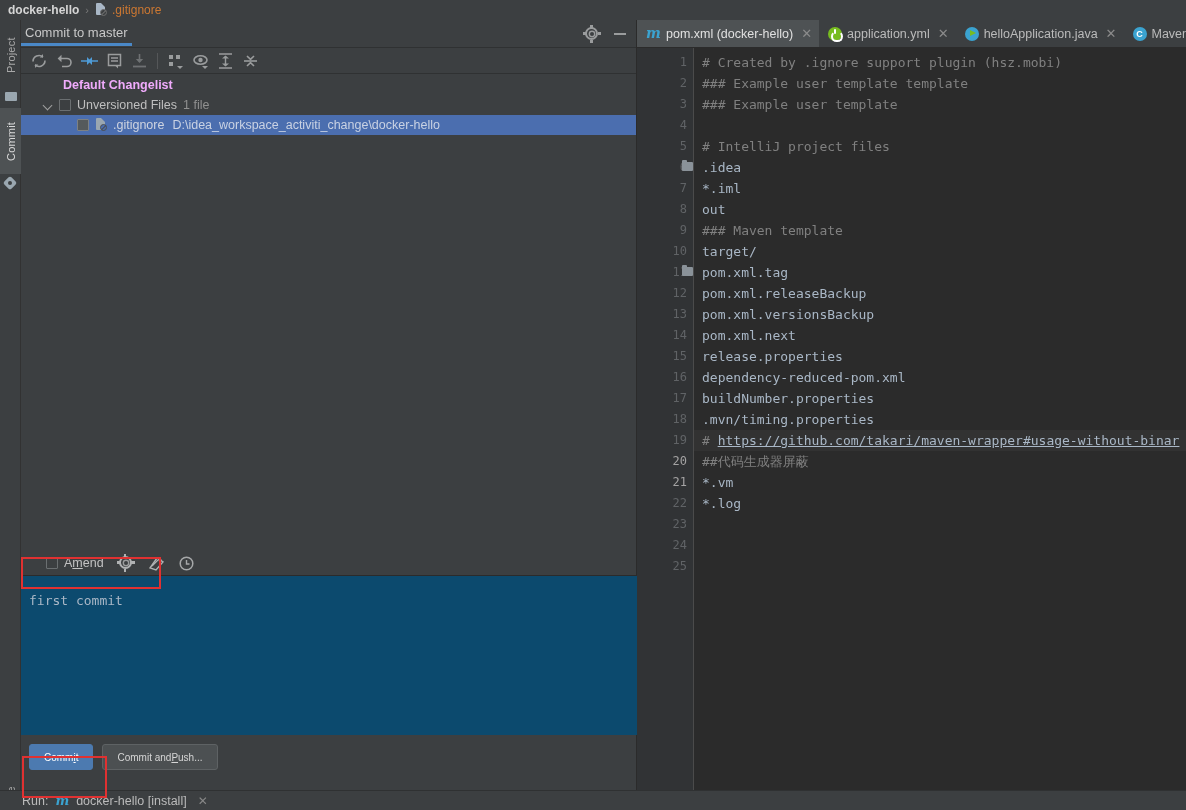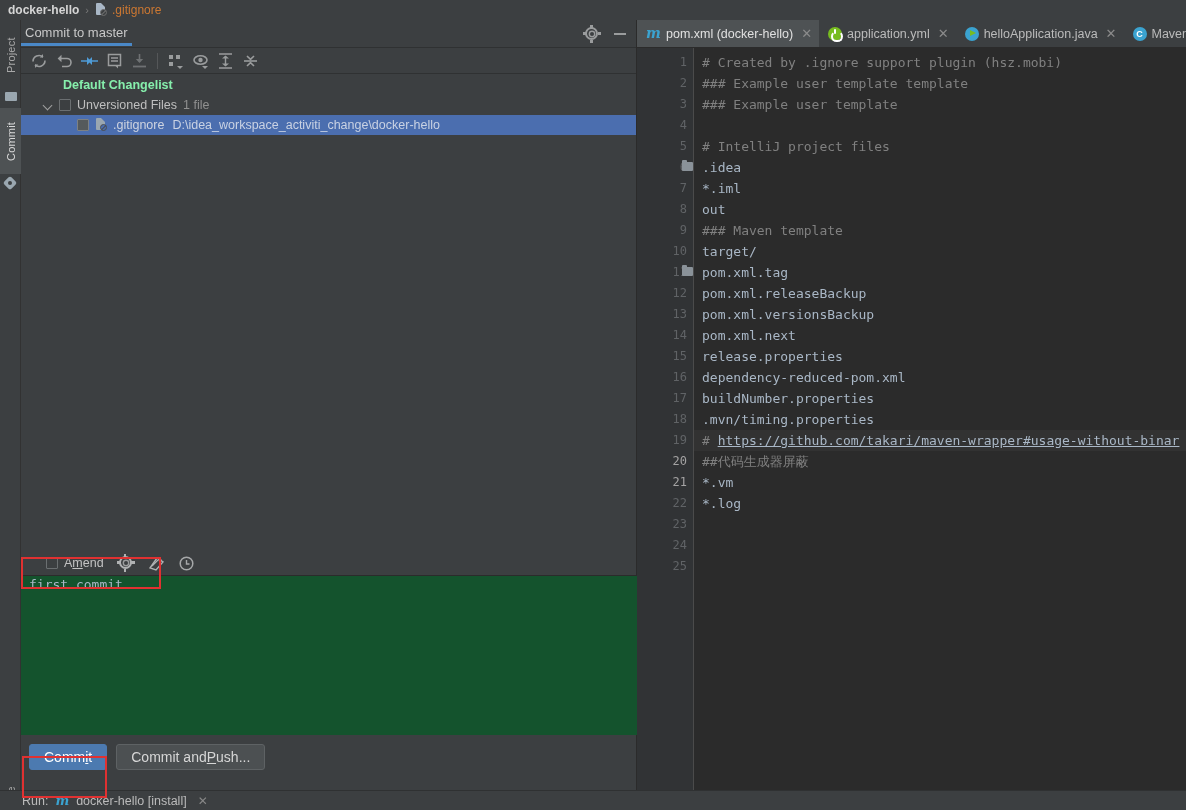--- a/index.html
+++ b/index.html
@@ -97,21 +97,21 @@
     height: 26px; display: flex; align-items: center; gap: 0px;
     padding-left: 6px; border-bottom: 1px solid #2f3132; background: #3c3f41;
   }
   .tb-btn { width: 25px; height: 24px; position: relative; }
   .tb-sep { width: 1px; height: 16px; background: #555759; margin: 0 5px; }
 
   
   .tree { position: absolute; left: 0; top: 55px; right: 0; bottom: 235px;
     background: #3c3f41; overflow: hidden; }
   .tree-row { height: 20px; display: flex; align-items: center; font-size: 12.5px; }
-  .tree-row.changelist { padding-left: 42px; font-weight: bold; color: #86efac; }
+  .tree-row.changelist { padding-left: 42px; font-weight: bold; color: #f0abfc; }
   .tree-row.group { padding-left: 22px; color: #bfbfbf; }
   .tree-row.file { padding-left: 56px; color: #cfd4e0; background: #4b6eaf; }
   .chev {
     width: 12px; height: 12px; position: relative; margin-right: 4px; flex: none;
   }
   .chev::before {
     content: ""; position: absolute; left: 1px; top: 3px;
     width: 6px; height: 6px; border-right: 1.6px solid #a0a0a0;
     border-bottom: 1.6px solid #a0a0a0; transform: rotate(45deg);
   }
@@ -139,36 +139,36 @@
     display: flex; align-items: center; padding-left: 25px; gap: 0px;
   }
   .amend-cbx { width: 12px; height: 12px; border: 1px solid #6b6f71; background: #3c3f41;
     margin-right: 6px; border-radius: 1px; }
   .amend-label { font-size: 12.5px; color: #c2c2c2; margin-right: 14px; text-align: right; }
   .amend-label u { text-decoration: underline; }
 
   
   .msg-box {
     position: absolute; left: 21px; bottom: 55px; width: 616px; height: 160px;
-    background: #14532d; border-top: 1px solid #2b2b2b;
+    background: #0c4a6e; border-top: 1px solid #2b2b2b;
     font-family: "DejaVu Sans Mono", monospace; font-size: 13px; color: #a9b7c6;
-    padding: 0 8px; line-height: 17px;
+    padding: 16px 8px; line-height: 17px;
   }
   .msg-highlight {
     position: absolute; left: 21px; top: 557px; width: 140px; height: 32px;
     border: 2px solid #e03131; pointer-events: none; z-index: 30;
   }
 
   
   .btn-row {
     position: absolute; left: 21px; bottom: 18px; width: 616px; height: 30px;
     display: flex; align-items: center; gap: 9px; padding-left: 8px;
   }
   .btn {
-    height: 26px; padding: 0 14px; font-size: 14px; color: #d6d6d6;
+    height: 26px; padding: 0 14px; font-size: 10px; color: #d6d6d6;
     display: flex; align-items: center; justify-content: center;
     border: 1px solid #5e6264; border-radius: 3px; background: #4c5052;
   }
   .btn.primary { background: #4c7ab0; border-color: #4c7ab0; color: #ffffff; }
   .btn u { text-decoration: underline; }
   .commit-highlight {
     position: absolute; left: 22px; bottom: 12px; width: 85px; height: 42px;
     border: 2px solid #e03131; pointer-events: none; z-index: 30;
   }
 

